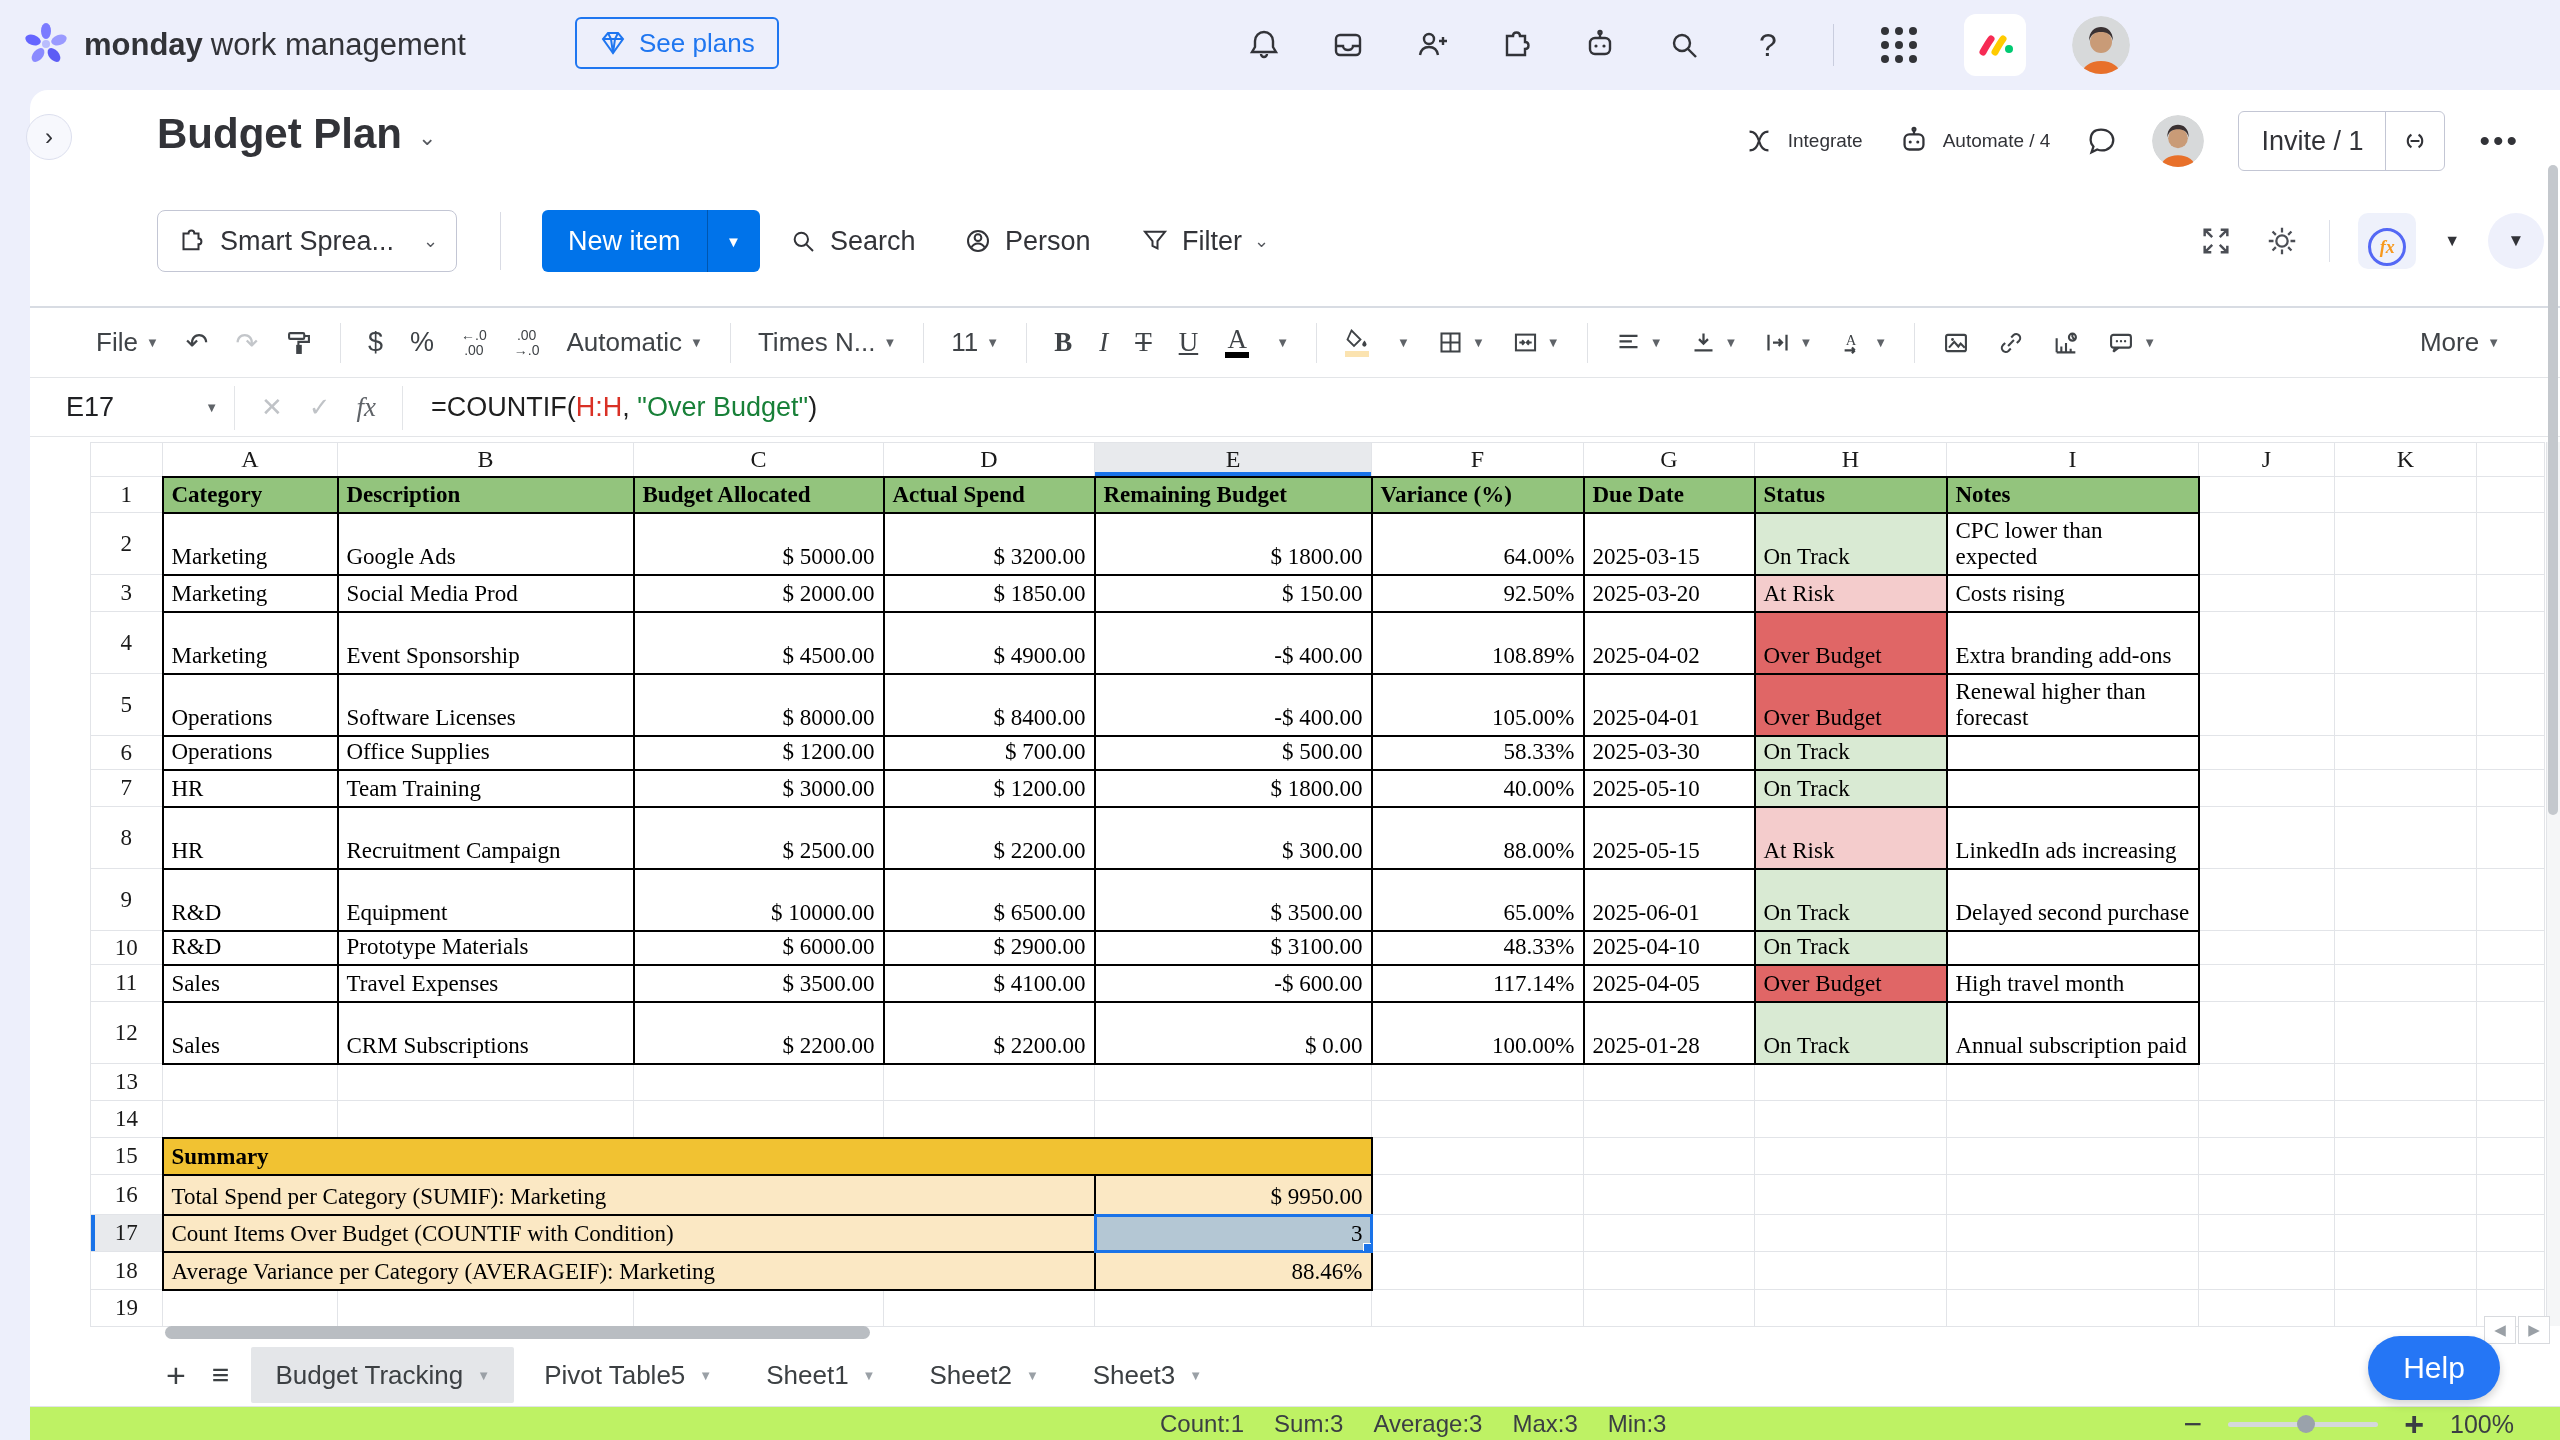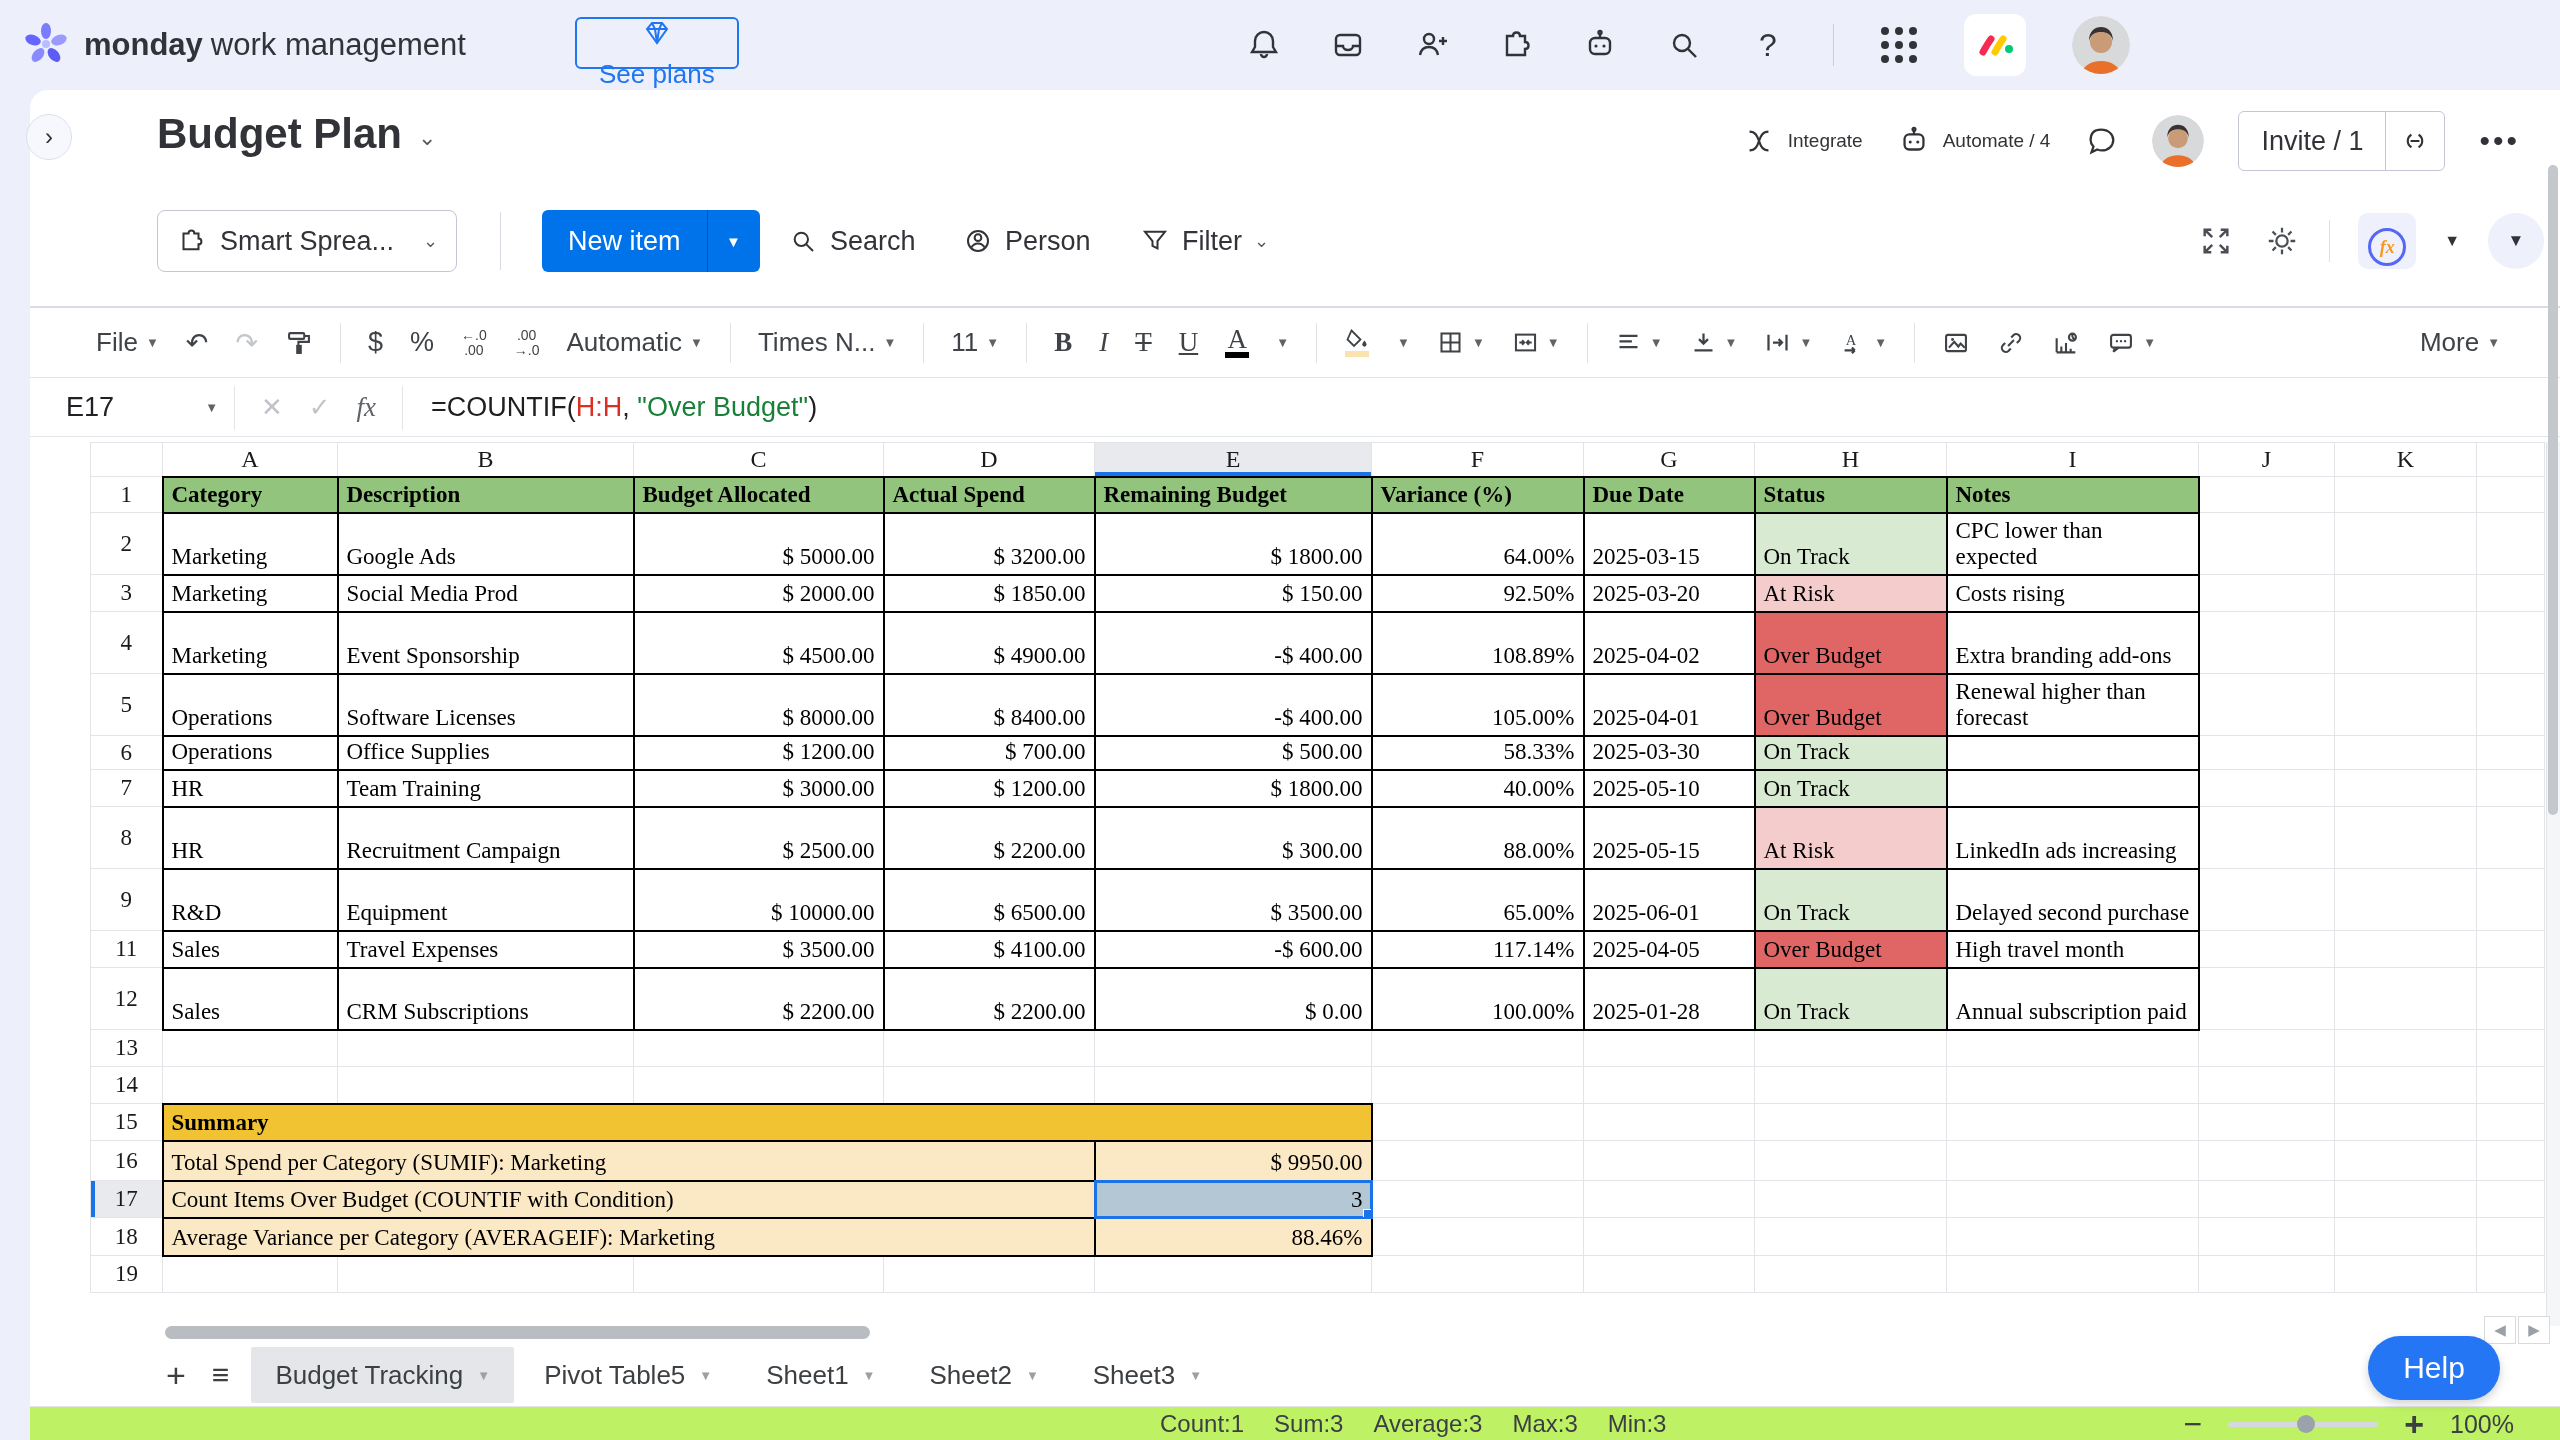--- a/index.html
+++ b/index.html
@@ -7,21 +7,21 @@
        font-family:"Liberation Sans","DejaVu Sans",sans-serif;color:#323338;}
   .page{position:relative;width:2560px;height:1440px;}
   svg{display:block;}
   
   .topbar{position:absolute;left:0;top:0;width:2148px;height:90px;display:flex;align-items:center;}
   .brand{display:flex;align-items:center;gap:14px;margin-left:22px;}
   .brand-text{font-size:31px;white-space:nowrap;}
   .brand-bold{font-weight:800;}
   .brand-rest{font-weight:400;margin-left:8px;}
   .seeplans{position:absolute;left:575px;top:17px;height:52px;padding:0 22px;display:flex;align-items:center;gap:12px;
-            border:2px solid #1f76f0;border-radius:6px;color:#1f76f0;font-size:26px;background:transparent;cursor:pointer;flex-direction:column;}
+            border:2px solid #1f76f0;border-radius:6px;color:#1f76f0;font-size:26px;background:transparent;cursor:pointer;}
   .top-right{position:absolute;right:18px;top:0;height:90px;display:flex;align-items:center;gap:46px;}
   .tico{width:38px;height:38px;display:flex;align-items:center;justify-content:center;cursor:pointer;}
   .qmark{font-size:32px;font-weight:500;color:#323338;}
   .tb-sep{width:1px;height:42px;background:#c9cdde;}
   .dotgrid{display:grid;grid-template-columns:repeat(3,8px);grid-gap:6px;}
   .dotgrid i{width:8px;height:8px;border-radius:50%;background:#323338;}
   .mbadge{width:62px;height:62px;background:#fff;border-radius:12px;display:flex;align-items:center;justify-content:center;}
   .avatar{width:58px;height:58px;border-radius:50%;overflow:hidden;}
   
   .card{position:absolute;left:30px;top:90px;width:2530px;height:1350px;background:#fff;border-top-left-radius:18px;}
@@ -639,20 +639,35 @@
             <td class="bk tr">$ 6500.00</td>
             <td class="bk tr">$ 3500.00</td>
             <td class="bk tr">65.00%</td>
             <td class="bk">2025-06-01</td>
             <td class="bk" style="background:#d9ead3">On Track</td>
             <td class="bk notes">Delayed second purchase</td>
             <td class=""></td>
             <td class=""></td>
             <td class=""></td>
           </tr>
+          <tr style="height:34px">
+            <td class="rowhdr">10</td>
+            <td class="bk">R&amp;D</td>
+            <td class="bk">Prototype Materials</td>
+            <td class="bk tr">$ 6000.00</td>
+            <td class="bk tr">$ 2900.00</td>
+            <td class="bk tr">$ 3100.00</td>
+            <td class="bk tr">48.33%</td>
+            <td class="bk">2025-04-10</td>
+            <td class="bk" style="background:#d9ead3">On Track</td>
+            <td class="bk notes"></td>
+            <td class=""></td>
+            <td class=""></td>
+            <td class=""></td>
+          </tr>
           <tr style="height:37px">
             <td class="rowhdr">11</td>
             <td class="bk">Sales</td>
             <td class="bk">Travel Expenses</td>
             <td class="bk tr">$ 3500.00</td>
             <td class="bk tr">$ 4100.00</td>
             <td class="bk tr">-$ 600.00</td>
             <td class="bk tr">117.14%</td>
             <td class="bk">2025-04-05</td>
             <td class="bk" style="background:#e06666">Over Budget</td>

